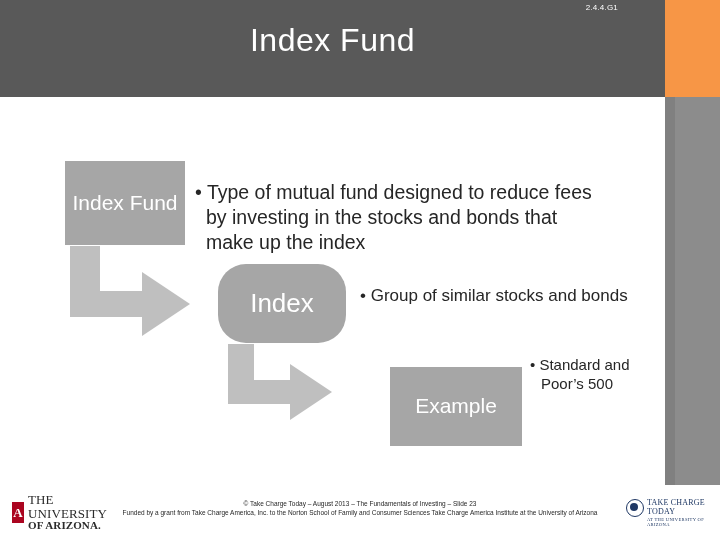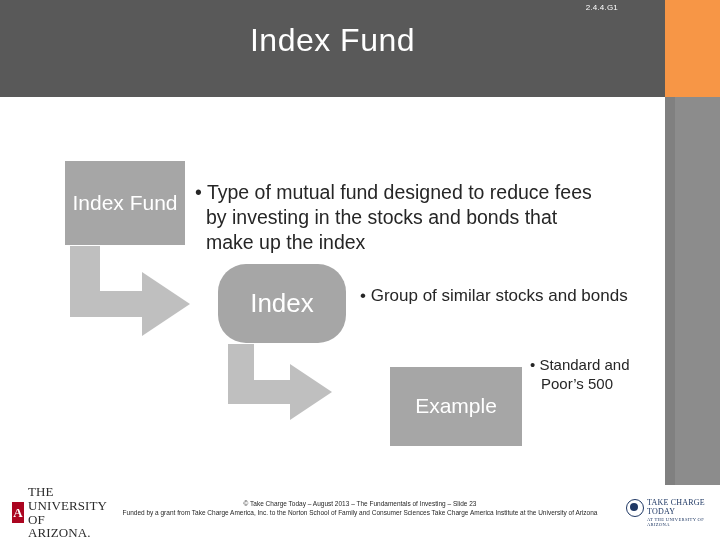--- a/index.html
+++ b/index.html
@@ -174,21 +174,21 @@
     font-size: 13px;
     font-weight: bold;
     display: flex; align-items: center; justify-content: center;
   }
   .ua-words {
     font-family: "Liberation Serif", serif;
     color: #2b2b2b;
     line-height: 1.05;
   }
   .ua-words div:first-child { font-size: 13px; letter-spacing: 0.1px; }
-  .ua-words div:last-child { font-size: 13px; letter-spacing: 0.1px; }
+  .ua-words div:last-child { font-size: 11px; letter-spacing: 0.1px; font-weight: bold; }
 
   .logo-tct {
     position: absolute;
     left: 626px;
     top: 499px;
     width: 88px;
     height: 26px;
     display: flex;
     align-items: flex-start;
     gap: 3px;

